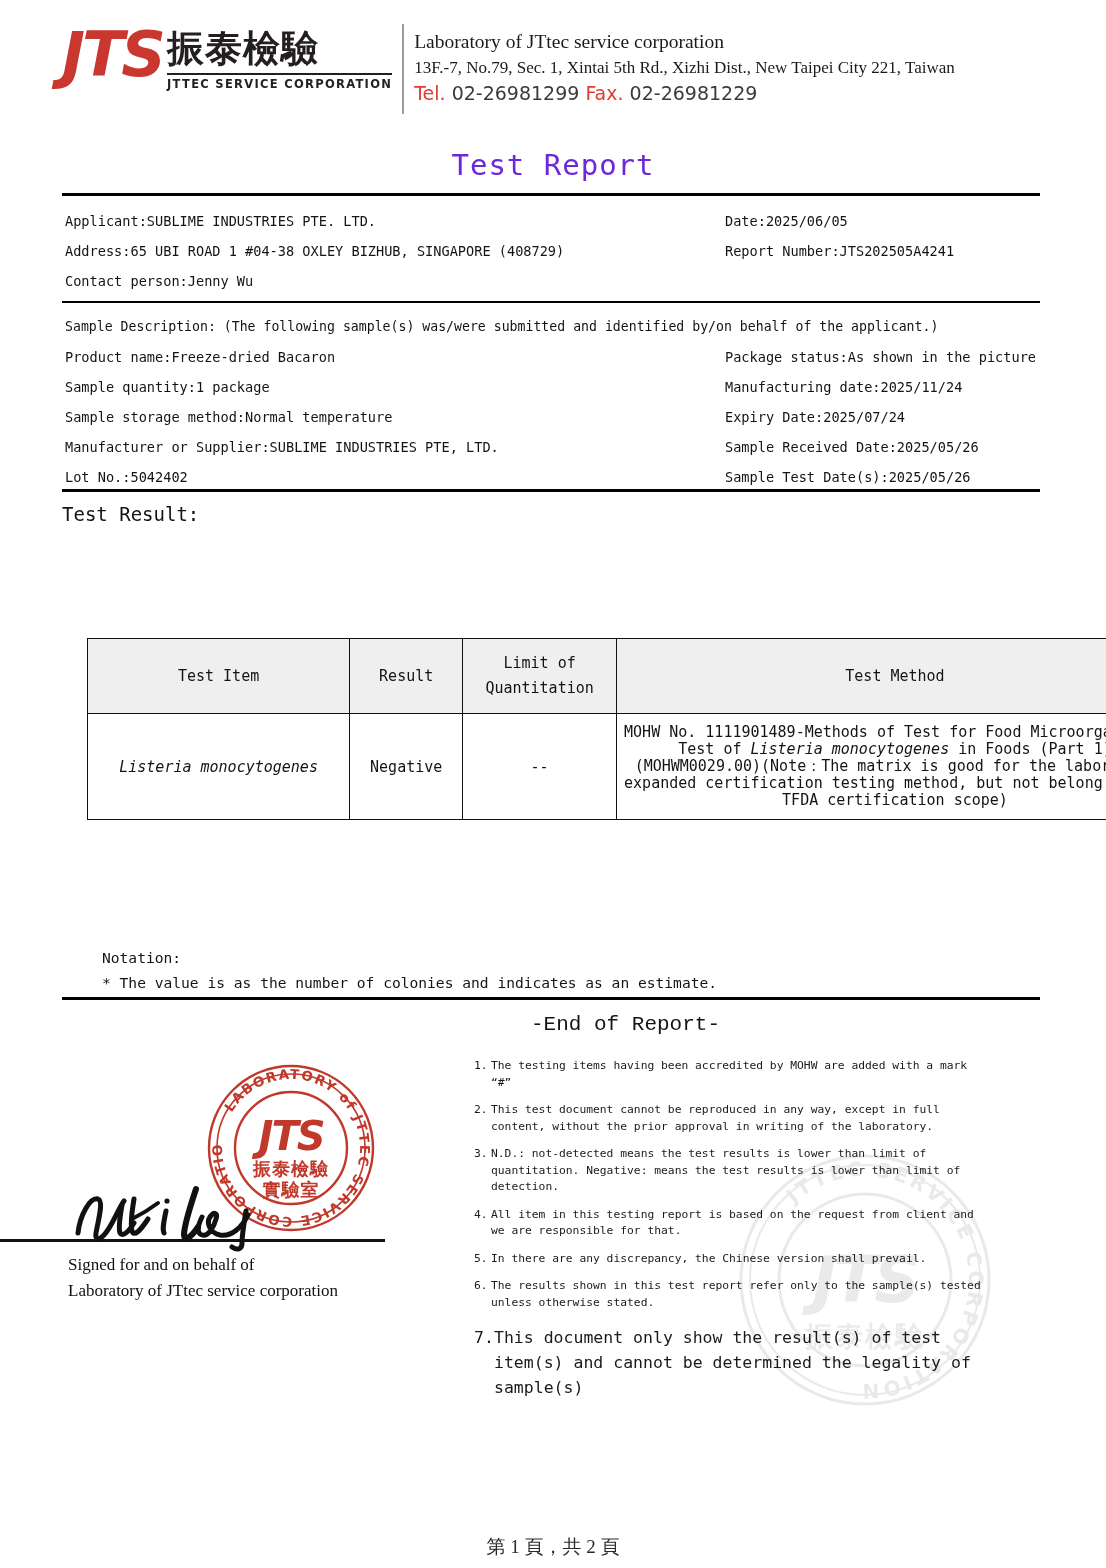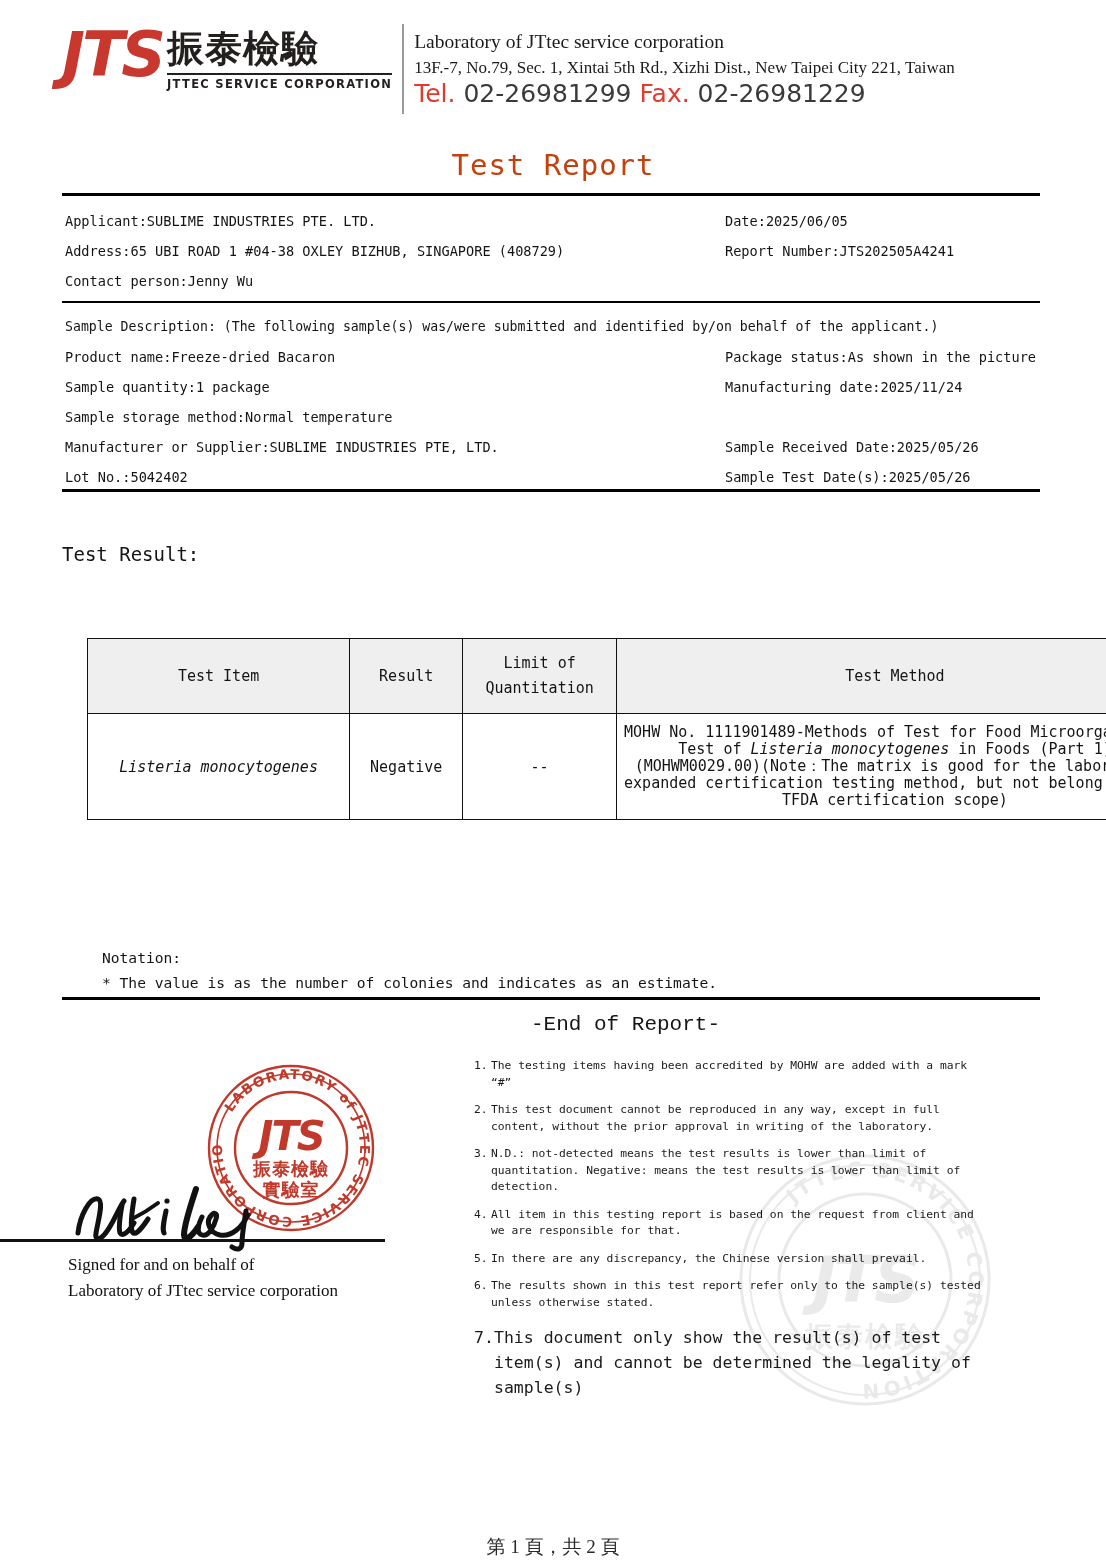--- a/index.html
+++ b/index.html
@@ -74,35 +74,35 @@
     background: #9a9a9a;
     margin: 2px 10px 0 10px;
   }
   .addr-block {
     padding-top: 6px;
     font-family: "Liberation Serif", serif;
   }
   .addr-line1 { font-size: 19.5px; line-height: 27px; color: #1a1a1a; white-space: nowrap; }
   .addr-line2 { font-size: 17px; line-height: 25px; color: #1a1a1a; white-space: nowrap; }
   .addr-line3 {
-    font-size: 25px; line-height: 27px; color: #3a3a3a;
+    font-size: 19px; line-height: 27px; color: #3a3a3a;
     font-family: "DejaVu Sans", sans-serif; white-space: nowrap;
   }
   .red-label { color: #e03b2f; }
 
   
   .doc-title {
     position: absolute;
     left: 0; top: 148px;
     width: 1106px;
     text-align: center;
     font-family: "DejaVu Sans Mono", monospace;
     font-size: 29px;
     letter-spacing: 1px;
-    color: #c2410c;
+    color: #6d28d9;
   }
 
   
   .rule {
     position: absolute;
     left: 62px;
     width: 978px;
     background: #000;
   }
   .rule.thick { height: 3px; }
@@ -127,21 +127,20 @@
   .full-row { line-height: 28px; white-space: nowrap; font-size: 13.2px; }
 
   
   .test-result-label {
     position: absolute;
     left: 62px;
     top: 503px;
     font-family: "DejaVu Sans Mono", monospace;
     font-size: 19px;
     color: #141414;
-    margin-top: 40px;
   }
 
   
   .result-table {
     position: absolute;
     left: 87px;
     top: 638px;
     width: 1087px;
     border-collapse: collapse;
     font-family: "DejaVu Sans Mono", monospace;
@@ -330,20 +329,21 @@
     <div class="info-row">
       <div class="col-l">Product name:Freeze-dried Bacaron</div>
       <div class="col-r">Package status:As shown in the picture</div>
     </div>
     <div class="info-row">
       <div class="col-l">Sample quantity:1 package</div>
       <div class="col-r">Manufacturing date:2025/11/24</div>
     </div>
     <div class="info-row">
       <div class="col-l">Sample storage method:Normal temperature</div>
+      <div class="col-r">Expiry Date:2025/07/24</div>
     </div>
     <div class="info-row">
       <div class="col-l">Manufacturer or Supplier:SUBLIME INDUSTRIES PTE, LTD.</div>
       <div class="col-r">Sample Received Date:2025/05/26</div>
     </div>
     <div class="info-row">
       <div class="col-l">Lot No.:5042402</div>
       <div class="col-r">Sample Test Date(s):2025/05/26</div>
     </div>
   </div>

